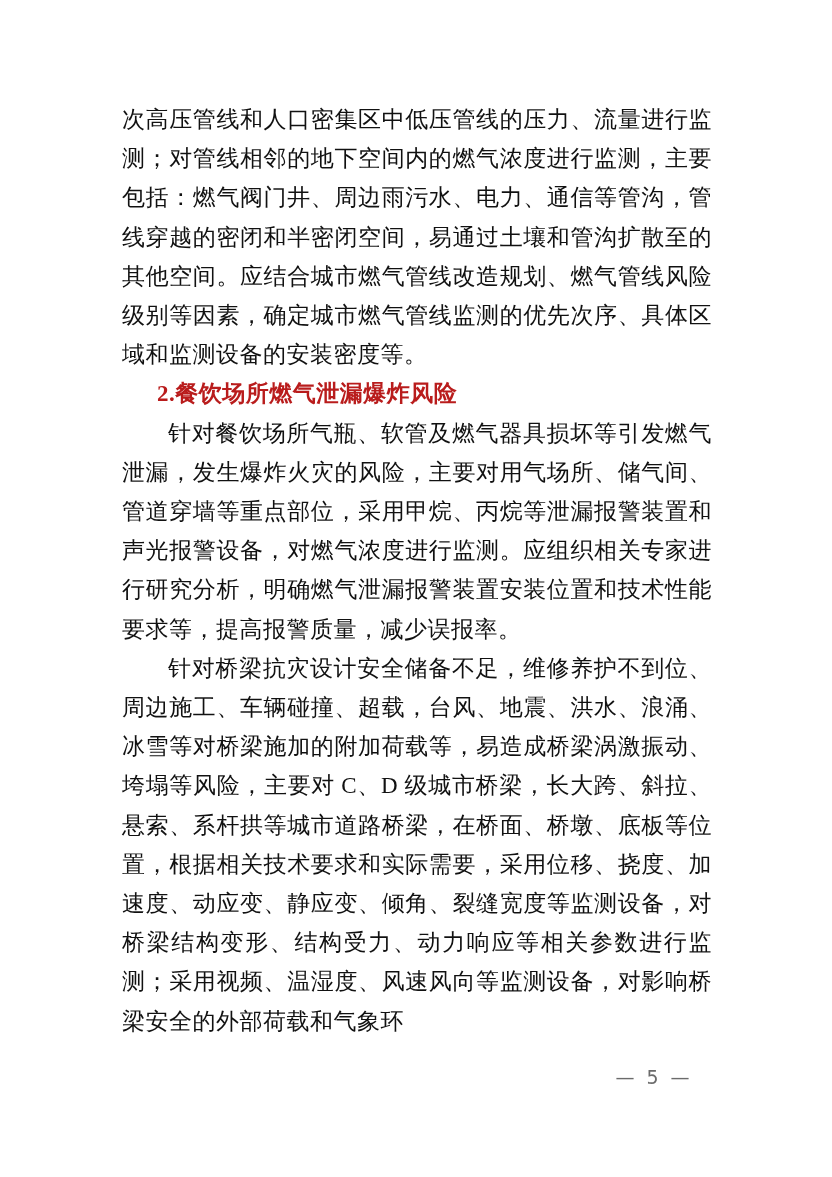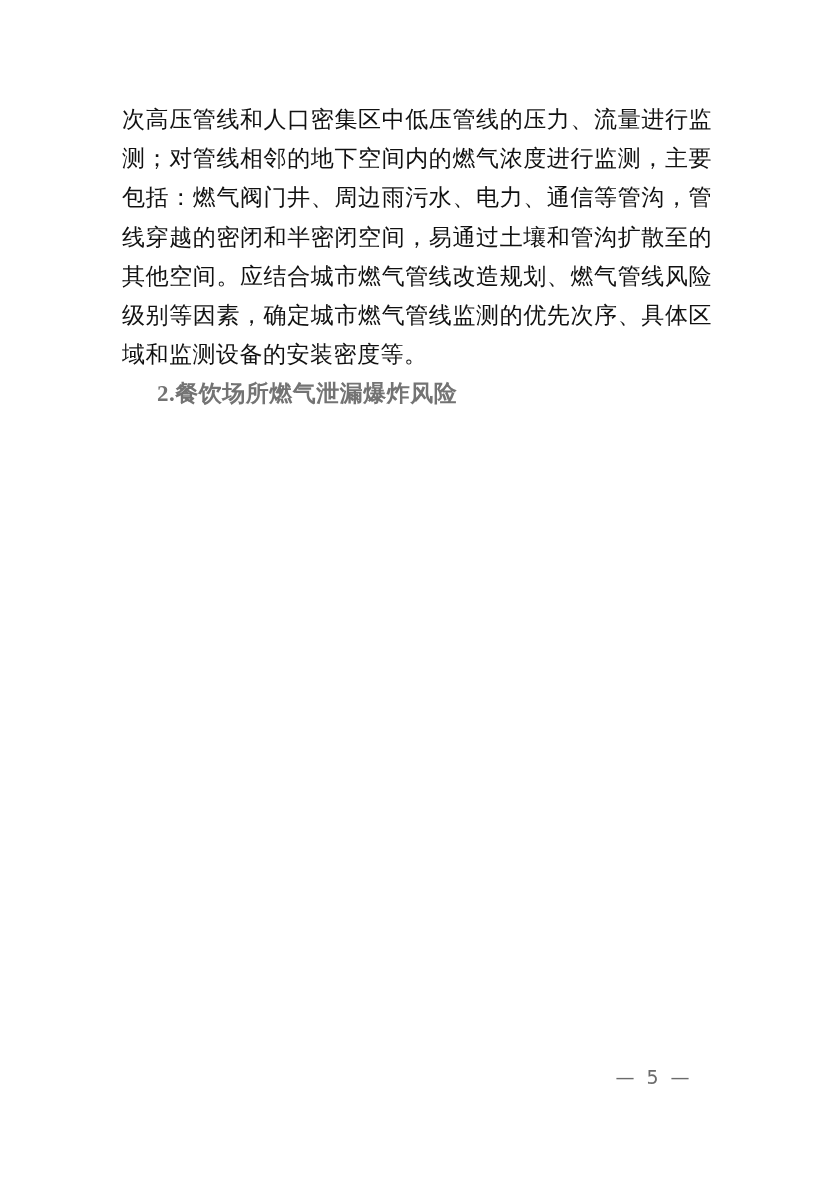--- a/index.html
+++ b/index.html
@@ -39,21 +39,21 @@
   }
   .para.indent {
     text-indent: 2em;
   }
   .heading {
     margin: 0;
     padding-left: 35px;
     font-size: 23px;
     line-height: 39.2px;
     font-weight: 700;
-    color: #737373;
+    color: #b91c1c;
     letter-spacing: 0.5px;
   }
   .page-number {
     position: absolute;
     left: 596px;
     top: 1066px;
     width: 116px;
     text-align: center;
     font-family: "DejaVu Sans", "Liberation Sans", sans-serif;
     font-size: 19px;
@@ -62,15 +62,17 @@
     white-space: pre;
   }
 </style>
 </head>
 <body>
 
 <div class="doc-page">
   <div class="doc-content">
     <p class="para">次高压管线和人口密集区中低压管线的压力、流量进行监测；对管线相邻的地下空间内的燃气浓度进行监测，主要包括：燃气阀门井、周边雨污水、电力、通信等管沟，管线穿越的密闭和半密闭空间，易通过土壤和管沟扩散至的其他空间。应结合城市燃气管线改造规划、燃气管线风险级别等因素，确定城市燃气管线监测的优先次序、具体区域和监测设备的安装密度等。</p>
     <p class="heading">2.餐饮场所燃气泄漏爆炸风险</p>
+    <p class="para indent">针对餐饮场所气瓶、软管及燃气器具损坏等引发燃气泄漏，发生爆炸火灾的风险，主要对用气场所、储气间、管道穿墙等重点部位，采用甲烷、丙烷等泄漏报警装置和声光报警设备，对燃气浓度进行监测。应组织相关专家进行研究分析，明确燃气泄漏报警装置安装位置和技术性能要求等，提高报警质量，减少误报率。</p>
+    <p class="para indent">针对桥梁抗灾设计安全储备不足，维修养护不到位、周边施工、车辆碰撞、超载，台风、地震、洪水、浪涌、冰雪等对桥梁施加的附加荷载等，易造成桥梁涡激振动、垮塌等风险，主要对 C、D 级城市桥梁，长大跨、斜拉、悬索、系杆拱等城市道路桥梁，在桥面、桥墩、底板等位置，根据相关技术要求和实际需要，采用位移、挠度、加速度、动应变、静应变、倾角、裂缝宽度等监测设备，对桥梁结构变形、结构受力、动力响应等相关参数进行监测；采用视频、温湿度、风速风向等监测设备，对影响桥梁安全的外部荷载和气象环</p>
   </div>
   <div class="page-number">— 5 —</div>
 </div>
 
 </body></html>

